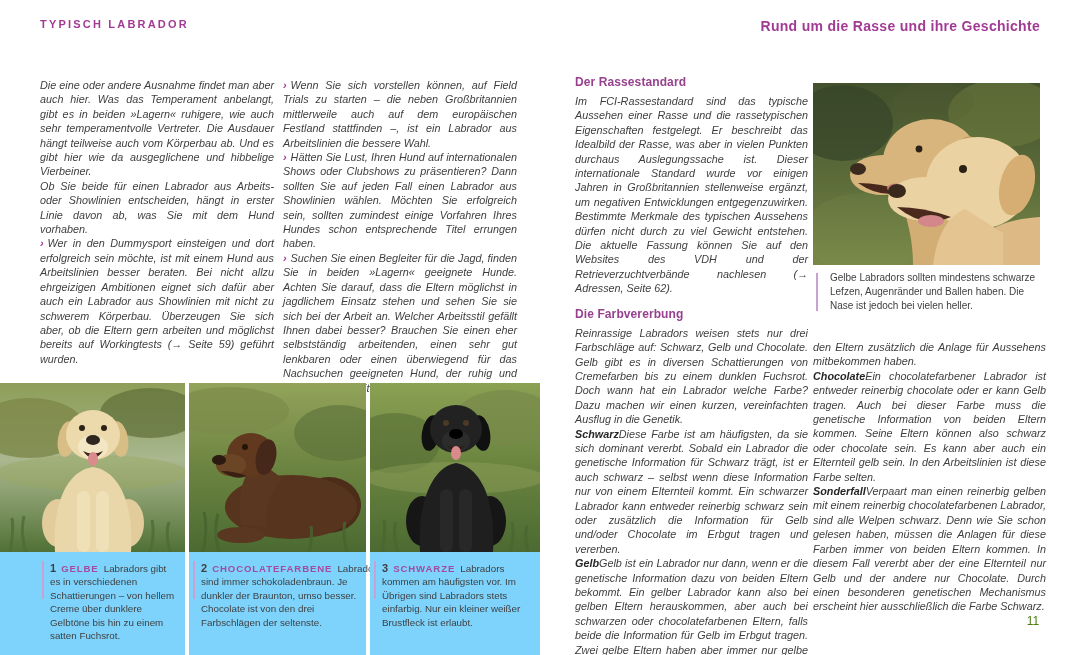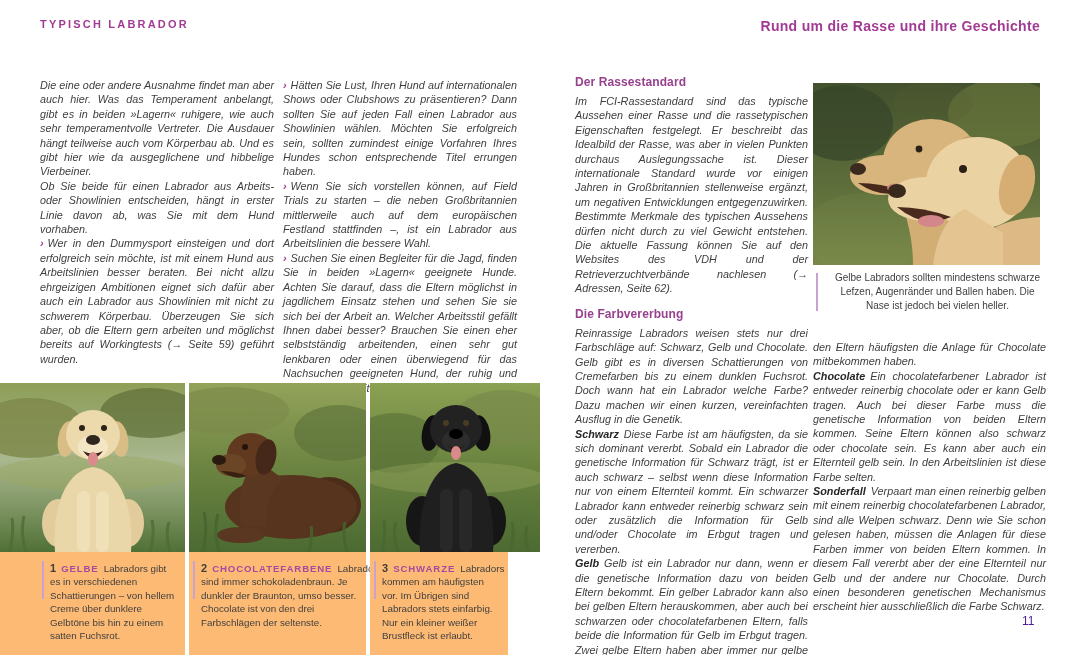--- a/index.html
+++ b/index.html
@@ -19,98 +19,98 @@
     position:absolute;text-align:justify;
     font-size:10.8px;line-height:14.4px;
   }
   .col p{margin:0;font-style:italic;}
   .col h2{
     margin:9px 0 3px 0;font-size:12px;line-height:18px;
     color:#96408e;font-weight:bold;letter-spacing:0.1px;
   }
   .col h2.first{margin-top:0;}
   .bmark{color:#a23a94;font-weight:bold;padding-right:4px;}
-  .runin{font-weight:bold;color:#262626;padding-right:5px;}
+  .runin{font-weight:bold;color:#262626;}
 
   .col1{left:40px;top:78px;width:234px;}
   .col2{left:283px;top:78px;width:234px;}
   .col3{left:575px;top:73px;width:233px;}
   .col4{left:813px;top:340px;width:233px;}
 
   figure{margin:0;padding:0;position:absolute;overflow:hidden;}
   .photo-top{left:813px;top:83px;width:227px;height:182px;}
   .photo-b1{left:0;top:383px;width:185px;height:169px;}
   .photo-b2{left:189px;top:383px;width:177px;height:169px;}
   .photo-b3{left:370px;top:383px;width:170px;height:169px;}
   figure svg{display:block;}
 
   .caption-top{
     position:absolute;left:813px;top:271px;width:232px;
-    font-size:10px;line-height:13.8px;color:#3e3e3e;text-align:center;
+    font-size:10px;line-height:13.8px;color:#3e3e3e;
   }
   .caption-top p{margin:0 0 0 17px;}
   .cap-rule{
     position:absolute;left:3px;top:2px;width:2px;height:38px;
     background:#c9a2d4;
   }
 
   .cap{
-    position:absolute;top:552px;height:103px;background:#fdba74;
+    position:absolute;top:552px;height:103px;background:#7dd3fc;
     font-size:9.8px;line-height:13.4px;color:#3f3f3f;
   }
   .cap.b1{left:0;width:185px;}
   .cap.b2{left:189px;width:177px;}
-  .cap.b3{left:370px;width:138px;}
+  .cap.b3{left:370px;width:170px;}
   .cap .cap-rule{top:9px;height:38px;}
   .cap.b1 .cap-rule{left:42px;}
   .cap.b2 .cap-rule{left:4px;}
   .cap.b3 .cap-rule{left:4px;}
   .cap p{margin:10px 8px 0 0;}
   .cap.b1 p{margin-left:50px;}
   .cap.b2 p{margin-left:12px;}
   .cap.b3 p{margin-left:12px;}
   .cap .num{font-weight:bold;font-size:11px;color:#3f3f3f;padding-right:5px;}
   .cap .word{font-weight:bold;font-size:9.6px;letter-spacing:0.9px;color:#a34b9e;padding-right:5px;}
 
   .pagenum{
-    position:absolute;left:1022px;top:614px;width:22px;text-align:left;
-    font-size:12px;color:#4c1d95;
+    position:absolute;left:1022px;top:614px;width:22px;text-align:center;
+    font-size:12px;color:#4d7c0f;
   }
 </style>
 </head>
 <body>
 
 <div>
 
   <div class="kicker left">TYPISCH LABRADOR</div>
   <div class="kicker right">Rund um die Rasse und ihre Geschichte</div>
 
   <div class="col col1">
     <p><span>Die eine oder andere Ausnahme findet man aber auch hier. Was das Temperament anbelangt, gibt es in beiden »Lagern« ruhigere, wie auch sehr temperamentvolle Vertreter. Die Ausdauer hängt teilweise auch vom Körperbau ab. Und es gibt hier wie da ausgeglichene und hibbelige Vierbeiner.</span></p>
     <p><span>Ob Sie beide für einen Labrador aus Arbeits- oder Showlinien entscheiden, hängt in erster Linie davon ab, was Sie mit dem Hund vorhaben.</span></p>
     <p><span class="bmark">›</span><span>Wer in den Dummysport einsteigen und dort erfolgreich sein möchte, ist mit einem Hund aus Arbeitslinien besser beraten. Bei nicht allzu ehrgeizigen Ambitionen eignet sich dafür aber auch ein Labrador aus Showlinien mit nicht zu schwerem Körperbau. Überzeugen Sie sich aber, ob die Eltern gern arbeiten und möglichst bereits auf Workingtests (→ Seite 59) geführt wurden.</span></p>
   </div>
 
   <div class="col col2">
+    <p><span class="bmark">›</span><span>Wenn Sie sich vorstellen können, auf Field Trials zu starten – die neben Großbritannien mittlerweile auch auf dem europäischen Festland stattfinden –, ist ein Labrador aus Arbeitslinien die bessere Wahl.</span></p>
     <p><span class="bmark">›</span><span>Hätten Sie Lust, Ihren Hund auf internationalen Shows oder Clubshows zu präsentieren? Dann sollten Sie auf jeden Fall einen Labrador aus Showlinien wählen. Möchten Sie erfolgreich sein, sollten zumindest einige Vorfahren Ihres Hundes schon entsprechende Titel errungen haben.</span></p>
-    <p><span class="bmark">›</span><span>Wenn Sie sich vorstellen können, auf Field Trials zu starten – die neben Großbritannien mittlerweile auch auf dem europäischen Festland stattfinden –, ist ein Labrador aus Arbeitslinien die bessere Wahl.</span></p>
     <p><span class="bmark">›</span><span>Suchen Sie einen Begleiter für die Jagd, finden Sie in beiden »Lagern« geeignete Hunde. Achten Sie darauf, dass die Eltern möglichst in jagdlichem Einsatz stehen und sehen Sie sie sich bei der Arbeit an. Welcher Arbeitsstil gefällt Ihnen dabei besser? Brauchen Sie einen eher selbstständig arbeitenden, einen sehr gut lenkbaren oder einen überwiegend für das Nachsuchen geeigneten Hund, der ruhig und konzentriert arbeitet?</span></p>
   </div>
 
   <div class="col col3">
     <h2 class="first">Der Rassestandard</h2>
     <p><span>Im FCI-Rassestandard sind das typische Aussehen einer Rasse und die rassetypischen Eigenschaften festgelegt. Er beschreibt das Idealbild der Rasse, was aber in vielen Punkten durchaus Auslegungssache ist. Dieser internationale Standard wurde vor einigen Jahren in Großbritannien stellenweise ergänzt, um negativen Entwicklungen entgegenzuwirken. Bestimmte Merkmale des typischen Aussehens dürfen nicht durch zu viel Gewicht entstehen. Die aktuelle Fassung können Sie auf den Websites des VDH und der Retrieverzuchtverbände nachlesen (→ Adressen, Seite 62).</span></p>
     <h2>Die Farbvererbung</h2>
     <p><span>Reinrassige Labradors weisen stets nur drei Farbschläge auf: Schwarz, Gelb und Chocolate. Gelb gibt es in diversen Schattierungen von Cremefarben bis zu einem dunklen Fuchsrot. Doch wann hat ein Labrador welche Farbe? Dazu machen wir einen kurzen, vereinfachten Ausflug in die Genetik.</span></p>
     <p><b class="runin">Schwarz</b><span>Diese Farbe ist am häufigsten, da sie sich dominant vererbt. Sobald ein Labrador die genetische Information für Schwarz trägt, ist er auch schwarz – selbst wenn diese Information nur von einem Elternteil kommt. Ein schwarzer Labrador kann entweder reinerbig schwarz sein oder zusätzlich die Information für Gelb und/oder Chocolate im Erbgut tragen und vererben.</span></p>
     <p><b class="runin">Gelb</b><span>Gelb ist ein Labrador nur dann, wenn er die genetische Information dazu von beiden Eltern bekommt. Ein gelber Labrador kann also bei gelben Eltern herauskommen, aber auch bei schwarzen oder chocolatefarbenen Eltern, falls beide die Information für Gelb im Erbgut tragen. Zwei gelbe Eltern haben aber immer nur gelbe Welpen. Ein gelber Labrador kann reinerbig gelb sein oder von</span></p>
   </div>
 
   <div class="col col4">
-    <p><span>den Eltern häufigsten die Anlage für Chocolate mitbekommen haben.</span></p>
+    <p><span>den Eltern zusätzlich die Anlage für Aussehens mitbekommen haben.</span></p>
     <p><b class="runin">Chocolate</b><span>Ein chocolatefarbener Labrador ist entweder reinerbig chocolate oder er kann Gelb tragen. Auch bei dieser Farbe muss die genetische Information von beiden Eltern kommen. Seine Eltern können also schwarz oder chocolate sein. Es kann aber auch ein Elternteil gelb sein. In den Arbeitslinien ist diese Farbe selten.</span></p>
     <p><b class="runin">Sonderfall</b><span>Verpaart man einen reinerbig gelben mit einem reinerbig chocolatefarbenen Labrador, sind alle Welpen schwarz. Denn wie Sie schon gelesen haben, müssen die Anlagen für diese Farben immer von beiden Eltern kommen. In diesem Fall vererbt aber der eine Elternteil nur Gelb und der andere nur Chocolate. Durch einen besonderen genetischen Mechanismus erscheint hier ausschließlich die Farbe Schwarz.</span></p>
   </div>
 
   <figure class="photo-top">
     <svg width="227" height="182" viewBox="0 0 227 182" xmlns="http://www.w3.org/2000/svg">
       <defs>
         <linearGradient id="gt" x1="0" y1="0" x2="0" y2="1">
           <stop offset="0" stop-color="#43512d"></stop>
             <stop offset="0.55" stop-color="#5d6d3a"></stop>

